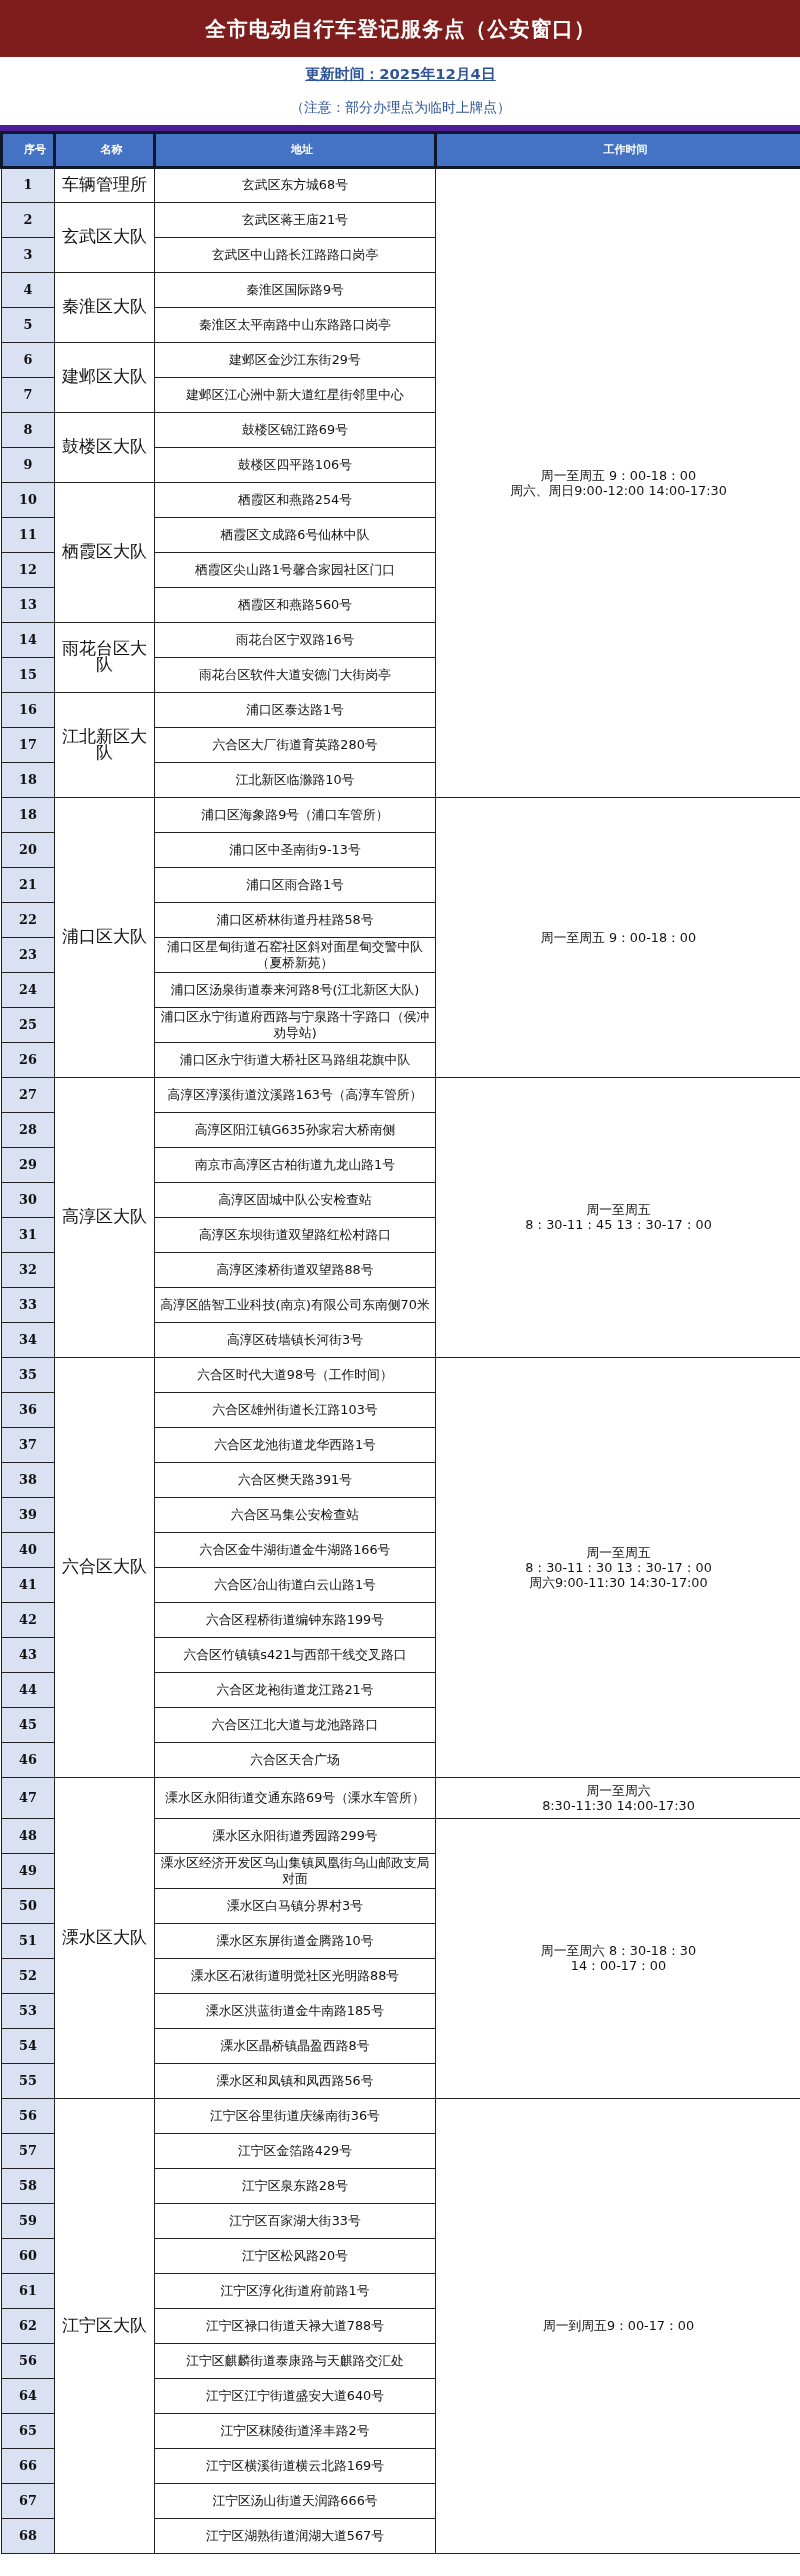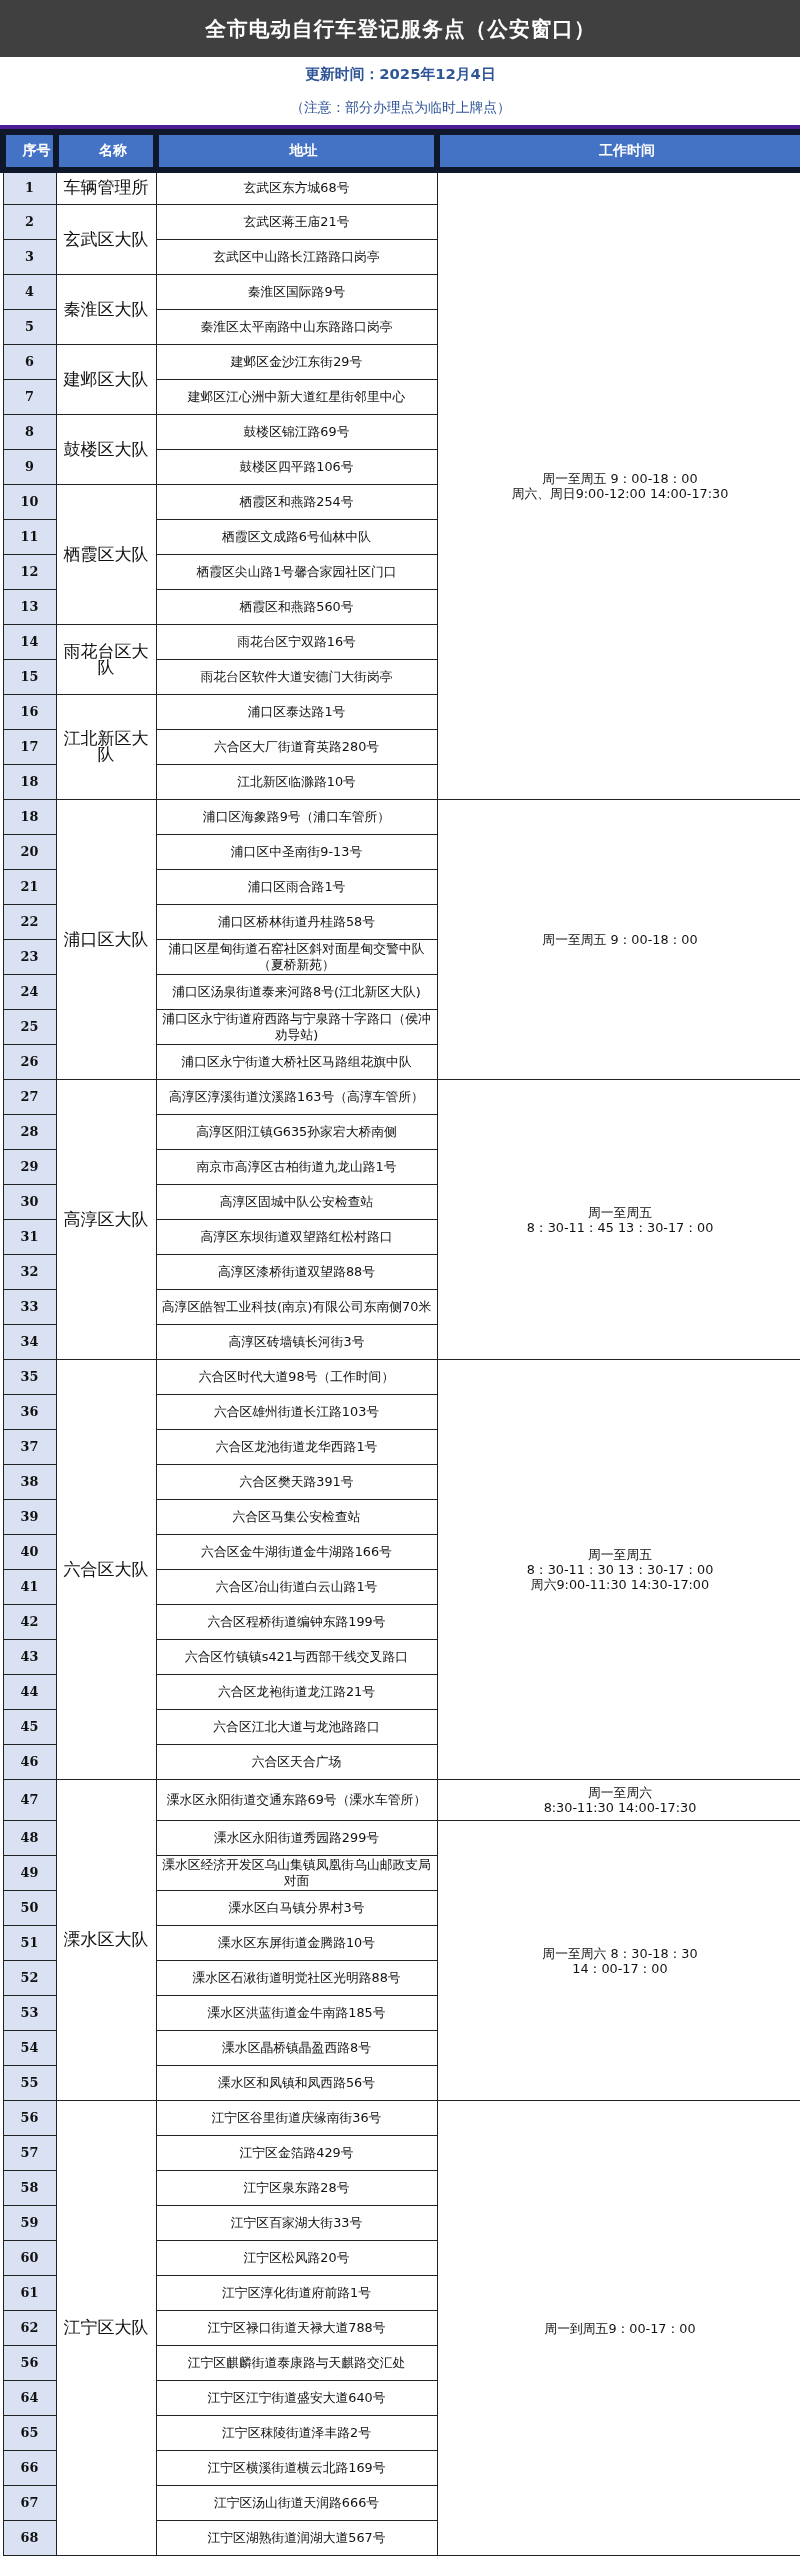--- a/index.html
+++ b/index.html
@@ -1,21 +1,21 @@
 <!DOCTYPE html>
 <html><head>
 <meta charset="utf-8">
 <style>
   html, body { margin:0; padding:0; background:#ffffff; }
   body { width:801px; font-family:"DejaVu Sans", "Liberation Sans", sans-serif; color:#111; }
-  .title-bar { height:57px; background:#404040; color:#fff; display:flex; align-items:center; justify-content:center; font-size:20.7px; font-weight:bold; letter-spacing:1px; }
-  .update { height:34px; display:flex; align-items:center; justify-content:center; color:#2f5597; font-size:14.8px; font-weight:bold; }
-  .note { height:34px; display:flex; align-items:center; justify-content:center; color:#2f5597; font-size:13.8px; border-bottom:4px solid #4c1d95; }
+  .title-bar { height:57px; background:#7f1d1d; color:#fff; display:flex; align-items:center; justify-content:center; font-size:20.7px; font-weight:bold; letter-spacing:1px; }
+  .update { height:34px; display:flex; align-items:center; justify-content:center; color:#2f5597; font-size:14.8px; font-weight:bold;text-decoration:underline; }
+  .note { height:34px; display:flex; align-items:center; justify-content:center; color:#2f5597; font-size:13.8px; border-bottom:6px solid #4c1d95; }
   table { border-collapse:collapse; width:801px; table-layout:fixed; }
-  th { background:#4472c4; color:#fff; font-size:14px; font-weight:bold; height:29.5px; border:6px solid #0f172a;padding-left:15px; }
+  th { background:#4472c4; color:#fff; font-size:11px; font-weight:bold; height:29.5px; border:3px solid #0f172a;padding-left:15px; }
   td { border:1px solid #222; text-align:center; vertical-align:middle; font-size:12.8px; line-height:15.7px; padding:0 3.9px; }
   td.seq { background:#d9e1f2; font-weight:bold; font-family:"DejaVu Serif", serif; font-size:12.8px; }
   td.name { font-size:17px; }
   td.time { font-size:12.8px; line-height:15px; white-space:pre-line; }
   tr.r { height:35px; }
   tr.r.tall { height:41px;padding-left:40px; }
 </style>
 </head>
 <body>
 

